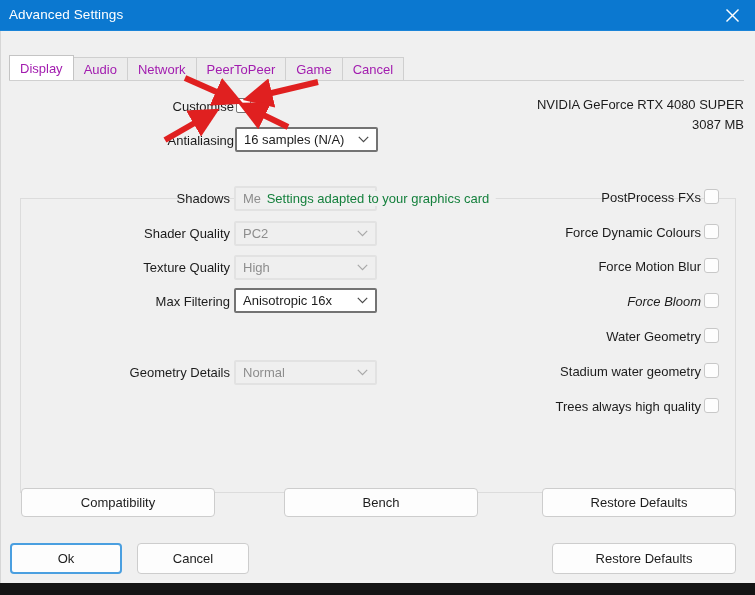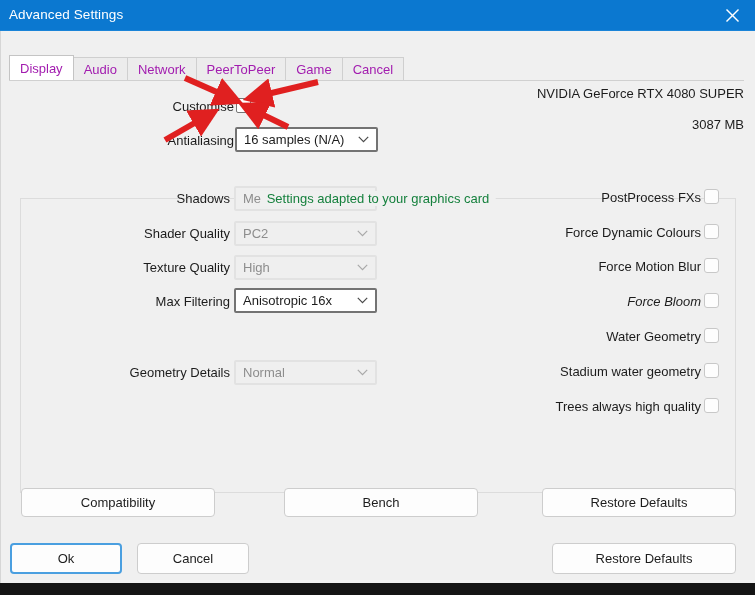--- a/index.html
+++ b/index.html
@@ -254,21 +254,21 @@
     <div class="lbl" style="right:521px; top:102px;">Antialiasing</div>
     <div class="combo" style="left:234px; top:96px; width:143px;">
       <span class="val">16 samples (N/A)</span>
       <span class="arrow">
         <svg width="11" height="7" viewBox="0 0 11 7">
             <polyline points="0.8,0.8 5.5,5.6 10.2,0.8" fill="none" stroke="#4a4a4a" stroke-width="1.2"></polyline>
           </svg>
       </span>
     </div>
 
-    <div class="gpu" style="top:55px;margin-left:24px;">NVIDIA GeForce RTX 4080 SUPER</div>
+    <div class="gpu" style="top:66px;margin-left:24px;">NVIDIA GeForce RTX 4080 SUPER</div>
     <div class="gpu" style="top:86px;">3087 MB</div>
 
     <div class="groupbox"></div>
     <div class="group-caption">Settings adapted to your graphics card</div>
 
     <div class="lbl" style="right:525px; top:160px;">Shadows</div>
     <div class="combo disabled" style="left:233px; top:155px; width:143px;">
       <span class="val">Medium</span>
       <span class="arrow">
         <svg width="11" height="7" viewBox="0 0 11 7">

